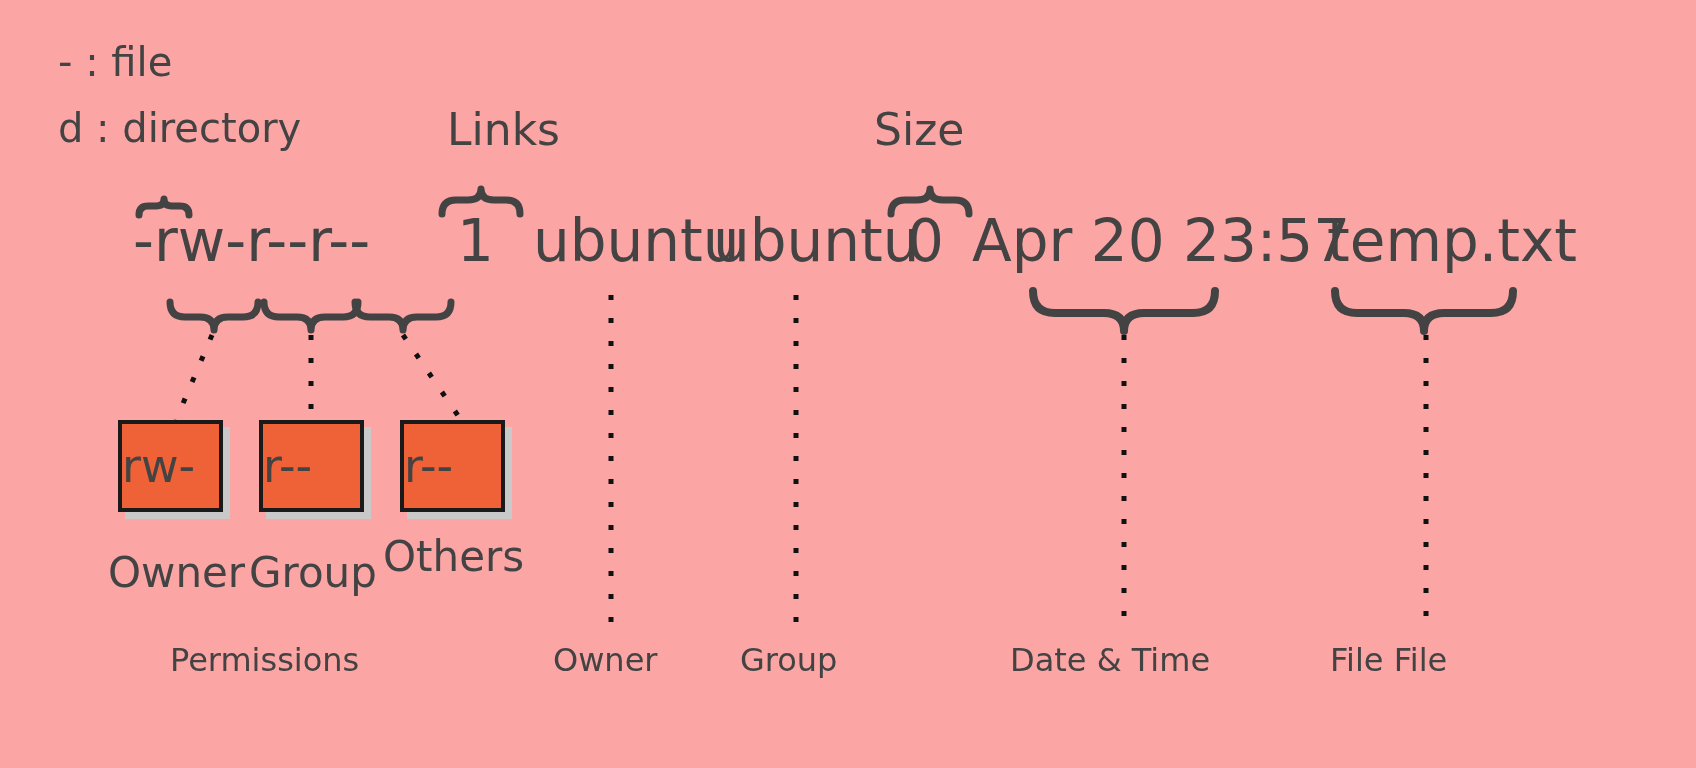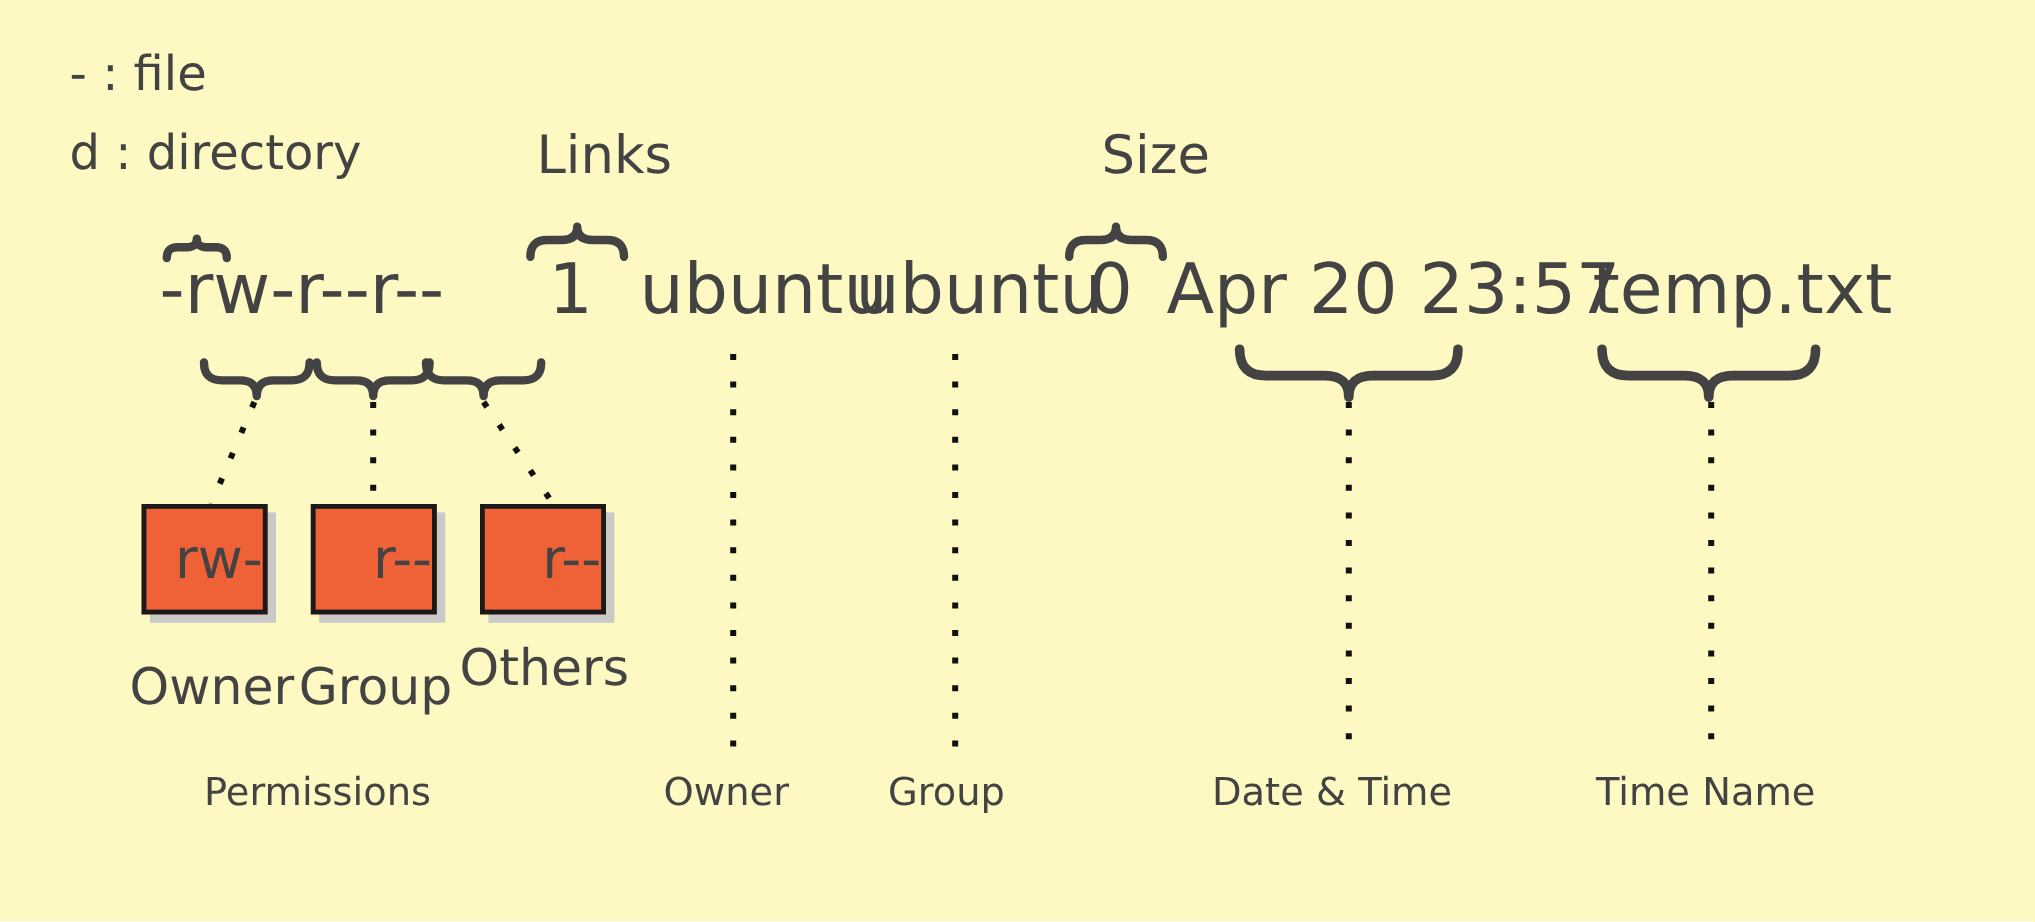--- a/index.html
+++ b/index.html
@@ -8,21 +8,21 @@
     padding: 0;
     background: #ffffff;
   }
   body {
     font-family: "DejaVu Sans", sans-serif;
   }
   #stage {
     position: relative;
     width: 1696px;
     height: 768px;
-    background: #fef9c3;
+    background: #fca5a5;
     overflow: hidden;
   }
   
   .txt {
     position: absolute;
     color: #434343;
     white-space: pre;
     font-family: "DejaVu Sans", sans-serif;
     letter-spacing: 0px;
     line-height: 1;
@@ -49,21 +49,21 @@
 
   
   .permbox {
     position: absolute;
     background: #ef6137;
     border: 4px solid #1a1a1a;
     box-shadow: 7px 7px 0 0 #c9c9c9;
     box-sizing: border-box;
     display: flex;
     align-items: center;
-    justify-content: flex-end;
+    justify-content: flex-start;
   }
 
   
   #vec {
     position: absolute;
     left: 0;
     top: 0;
     width: 1696px;
     height: 768px;
     pointer-events: none;
@@ -113,21 +113,21 @@
     <path class="dotline" d="M 796 295 L 796 632"></path>
 
     <path class="dotline" d="M 1124 335 L 1124 632"></path>
     <path class="dotline" d="M 1426 335 L 1426 632"></path>
   </svg>
 
   <div class="txt legend" style="left:58px; top:42px;">- : file</div>
   <div class="txt legend" style="left:58px; top:108px;">d : directory</div>
 
   <div class="txt toplabel" style="left:420px; top:108px;margin-left:27px;">Links</div>
-  <div class="txt toplabel" style="left:874px; top:108px;margin-left:44px;">Size</div>
+  <div class="txt toplabel" style="left:874px; top:108px;">Size</div>
 
   <div class="txt mainrow" style="left:133px; top:212px;">-rw-r--r--</div>
   <div class="txt mainrow" style="left:457px; top:212px;">1</div>
   <div class="txt mainrow" style="left:533px; top:212px;">ubuntu</div>
   <div class="txt mainrow" style="left:713px; top:212px;">ubuntu</div>
   <div class="txt mainrow" style="left:907px; top:212px;">0</div>
   <div class="txt mainrow" style="left:972px; top:212px;">Apr 20 23:57</div>
   <div class="txt mainrow" style="left:1327px; top:212px;text-align:right;">temp.txt</div>
 
   <div class="permbox" style="left:118px; top:420px; width:105px; height:92px;">
@@ -141,15 +141,15 @@
   </div>
 
   <div class="txt caption-sm" style="left:108px; top:552px;">Owner</div>
   <div class="txt caption-sm" style="left:249px; top:552px;">Group</div>
   <div class="txt caption-sm" style="left:383px; top:536px;">Others</div>
 
   <div class="txt caption-lg" style="left:170px; top:644px;">Permissions</div>
   <div class="txt caption-lg" style="left:553px; top:644px;">Owner</div>
   <div class="txt caption-lg" style="left:740px; top:644px;">Group</div>
   <div class="txt caption-lg" style="left:1010px; top:644px;">Date &amp; Time</div>
-  <div class="txt caption-lg" style="left:1330px; top:644px;">Time Name</div>
+  <div class="txt caption-lg" style="left:1330px; top:644px;">File File</div>
 
 </div>
 
 </body></html>

